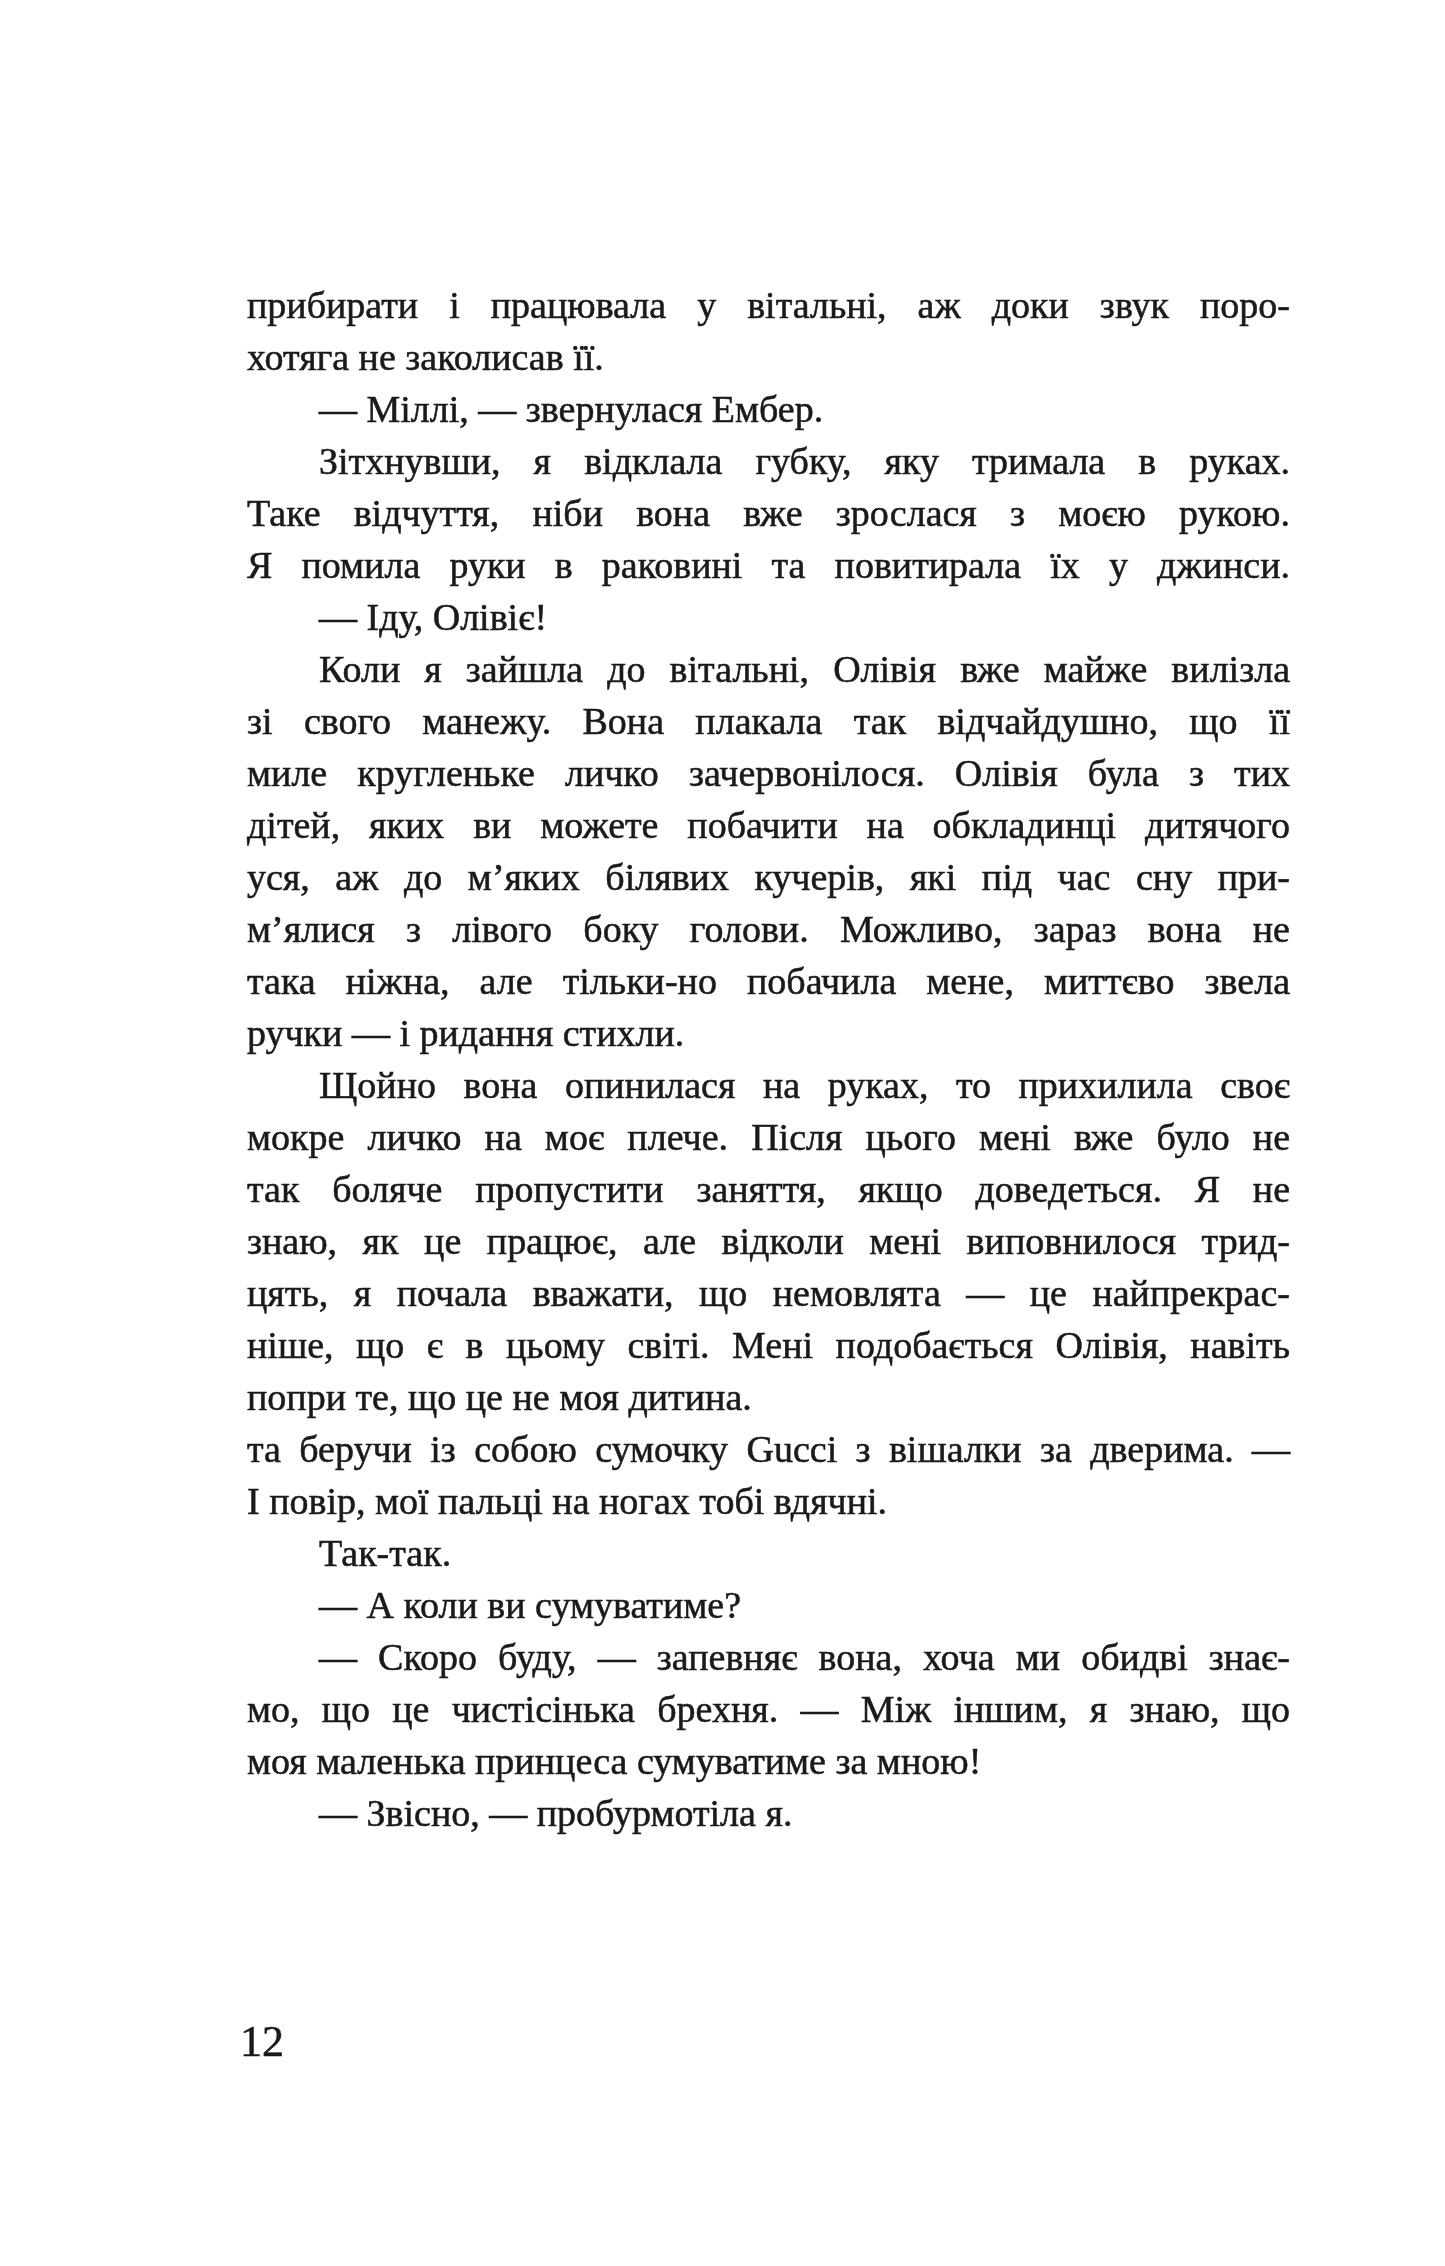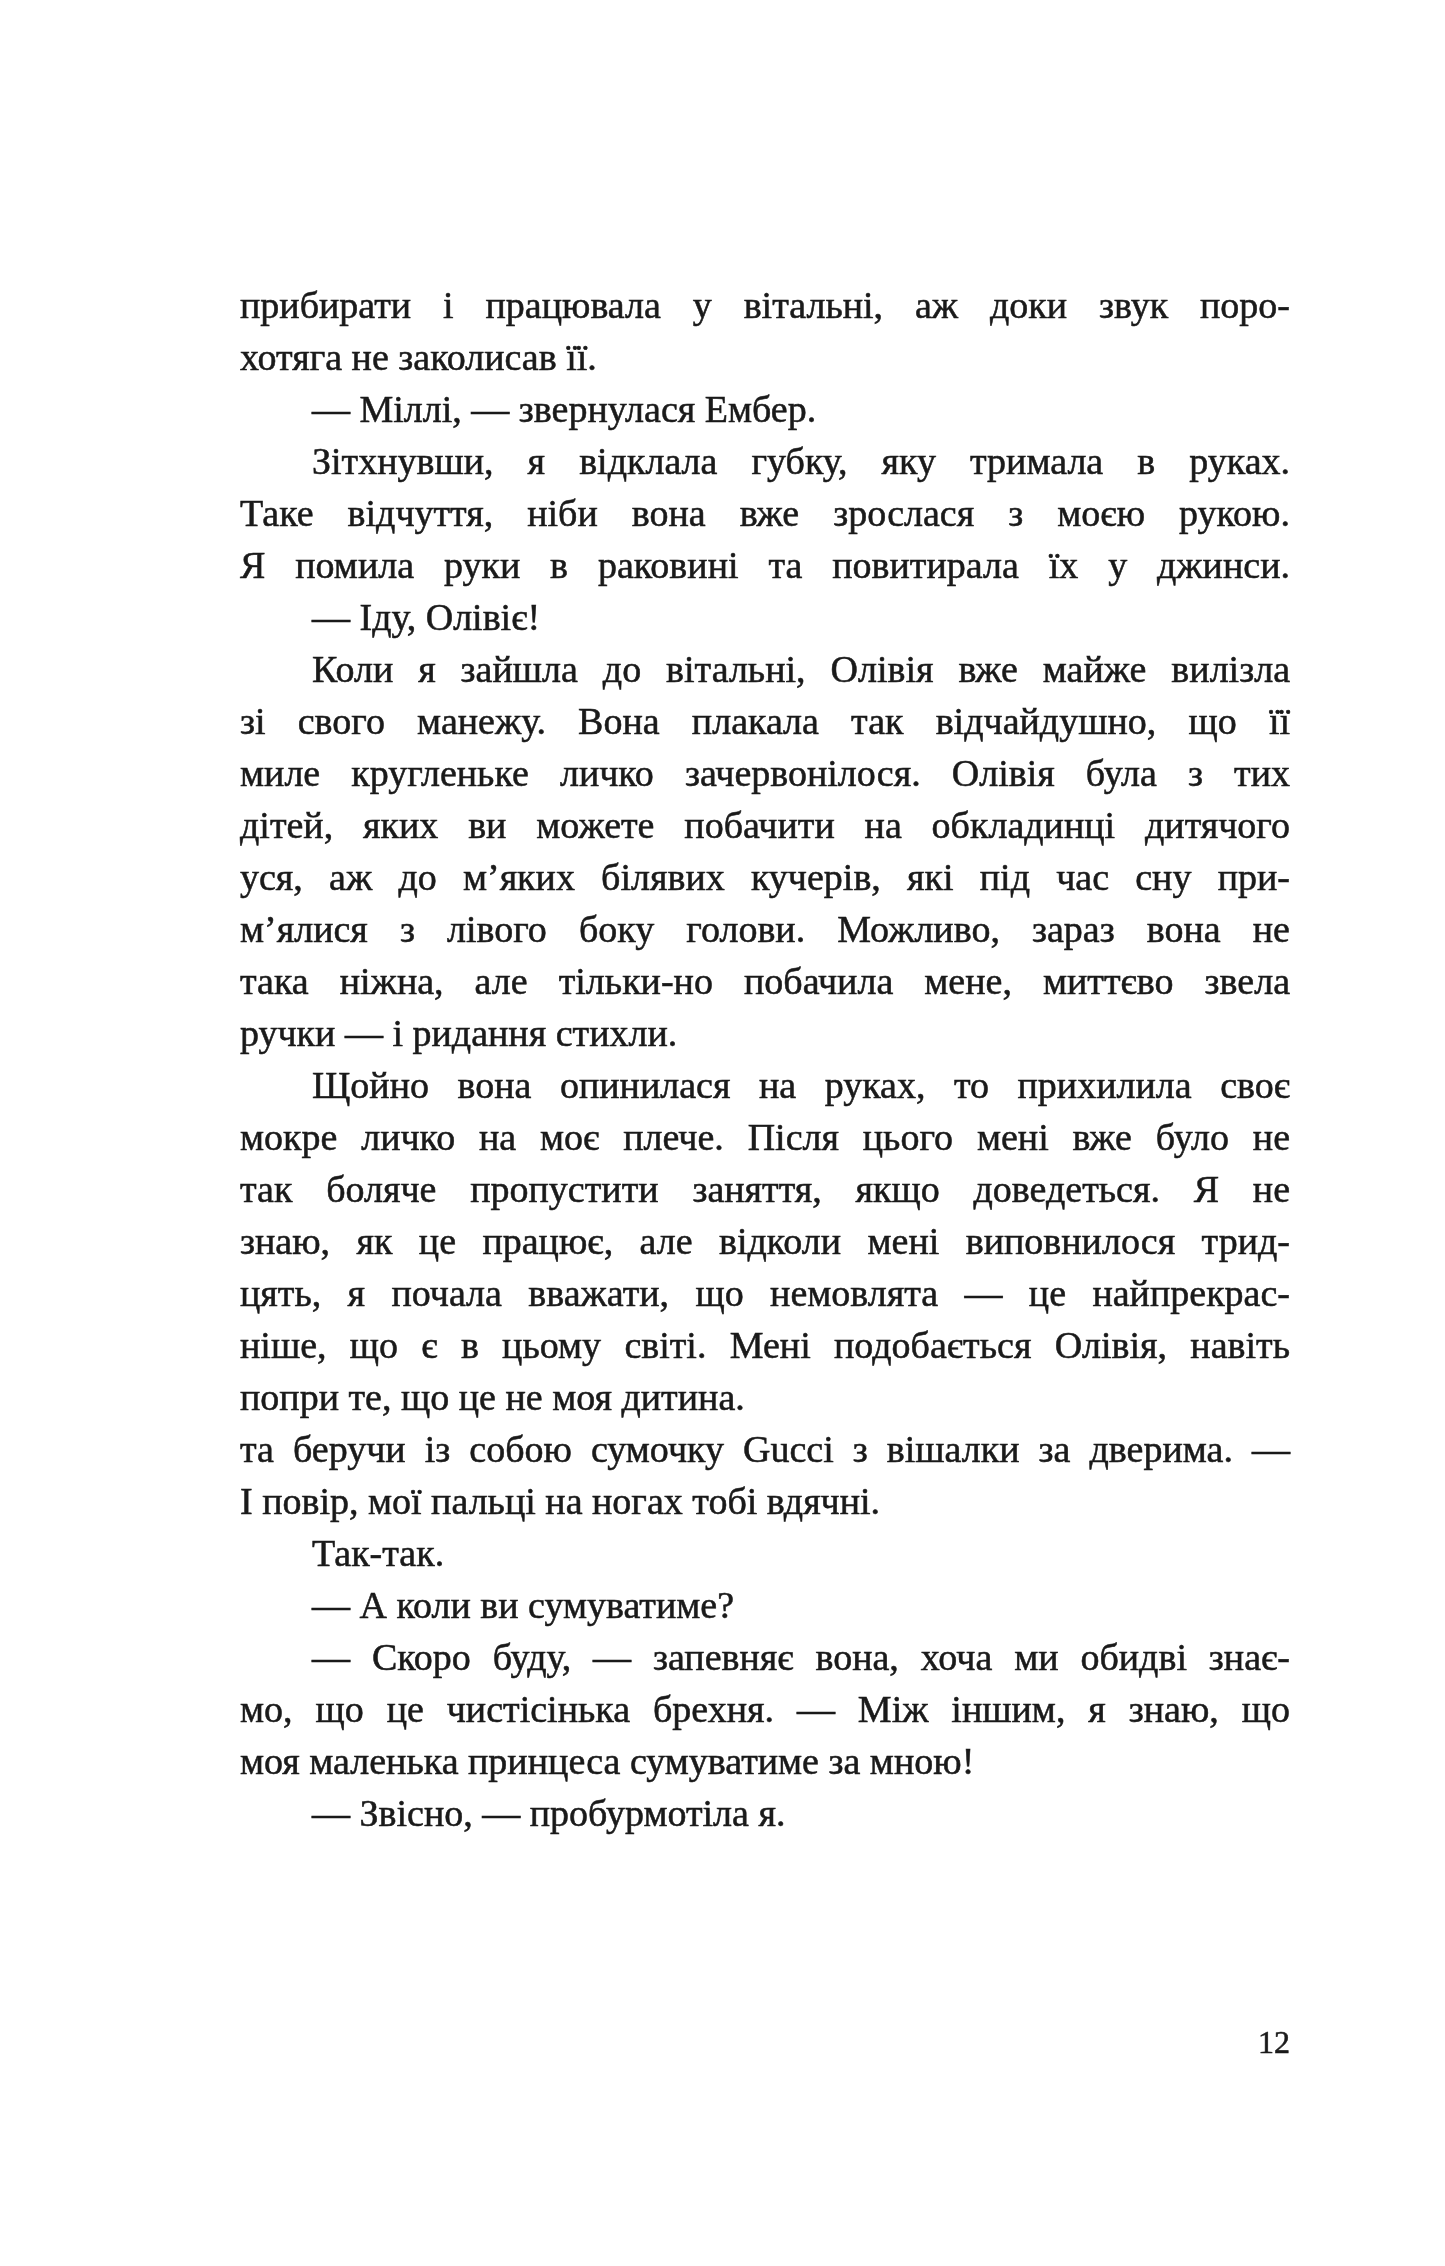--- a/index.html
+++ b/index.html
@@ -23,36 +23,37 @@
     left: 240px;
     top: 279px;
     width: 1050px;
     font-size: 38px;
     line-height: 52px;
   }
   .para { margin: 0; padding: 0; }
   .line {
     text-align: justify;
     text-align-last: justify;
+    margin-left: 7px;
   }
   .line.last {
     text-align: justify;
     text-align-last: left;
   }
   .line.indent {
     text-indent: 72px;
   }
   .italic { }
   .page-footer {
     position: absolute;
     left: 240px;
     top: 2016px;
     width: 1050px;
-    text-align: right;
-    font-size: 32px;
+    text-align: left;
+    font-size: 44px;
     line-height: 52px;
   }
 </style>
 </head>
 <body>
 
 <div class="page">
   <main class="text-block" id="text-block">
       <div class="para">
         <div class="line"><span>прибирати і працювала у вітальні, аж доки звук поро-</span></div>

